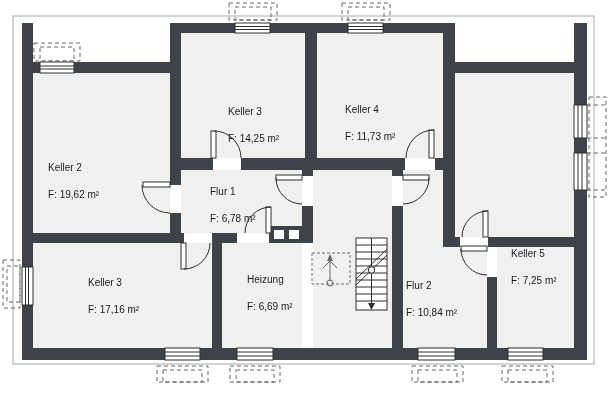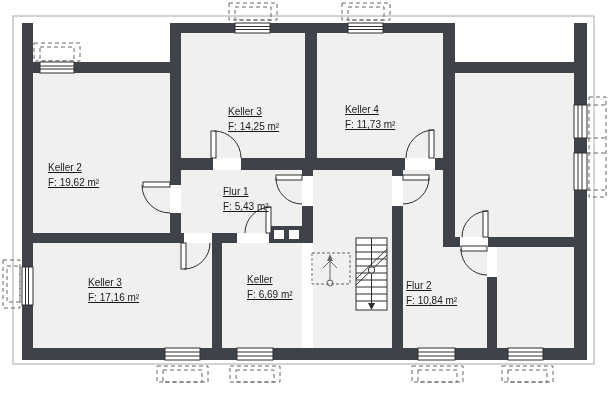--- a/index.html
+++ b/index.html
@@ -1,21 +1,21 @@
 <!DOCTYPE html>
 <html><head>
 <meta charset="utf-8">
 <style>
   html,body{margin:0;padding:0;background:#ffffff;}
   body{width:613px;height:400px;overflow:hidden;font-family:"Liberation Sans",sans-serif;}
   .plan{position:relative;width:613px;height:400px;background:#ffffff;}
   .plan svg{position:absolute;left:0;top:0;}
-  .room-label{position:absolute;font-size:10px;line-height:11px;color:#1a1a1a;text-decoration:underline;}
+  .room-label{position:absolute;font-size:10px;line-height:11px;color:#1a1a1a;}
   .room-label .rn,.room-label .ra{display:block;white-space:pre;}
-  .room-label .ra{margin-top:4px;}
+  .room-label .ra{margin-top:16px;}
 </style>
 </head>
 <body>
 
 <div class="plan">
 
 <svg width="613" height="400" viewBox="0 0 613 400">
 
   <g>
     <rect x="13" y="16" width="581" height="348" fill="none" stroke="#a8a8a8" stroke-width="1"></rect>
@@ -204,30 +204,34 @@
     <span class="ra">F: 19,62 m²</span>
   </div>
   <div class="room-label" style="left:228px;top:106px">
     <span class="rn">Keller 3</span>
     <span class="ra">F: 14,25 m²</span>
   </div>
   <div class="room-label" style="left:345px;top:104px">
     <span class="rn">Keller 4</span>
     <span class="ra">F: 11,73 m²</span>
   </div>
-  <div class="room-label" style="left:223px;top:186px">
+  <div class="room-label" style="left:210px;top:186px">
     <span class="rn">Flur 1</span>
-    <span class="ra">F: 5,43 m²</span>
+    <span class="ra">F: 6,78 m²</span>
   </div>
   <div class="room-label" style="left:88px;top:277px">
     <span class="rn">Keller 3</span>
     <span class="ra">F: 17,16 m²</span>
   </div>
   <div class="room-label" style="left:247px;top:274px">
-    <span class="rn">Keller</span>
+    <span class="rn">Heizung</span>
     <span class="ra">F: 6,69 m²</span>
   </div>
   <div class="room-label" style="left:406px;top:280px">
     <span class="rn">Flur 2</span>
     <span class="ra">F: 10,84 m²</span>
   </div>
+  <div class="room-label" style="left:511px;top:248px">
+    <span class="rn">Keller 5</span>
+    <span class="ra">F: 7,25 m²</span>
+  </div>
 
 </div>
 
 </body></html>

